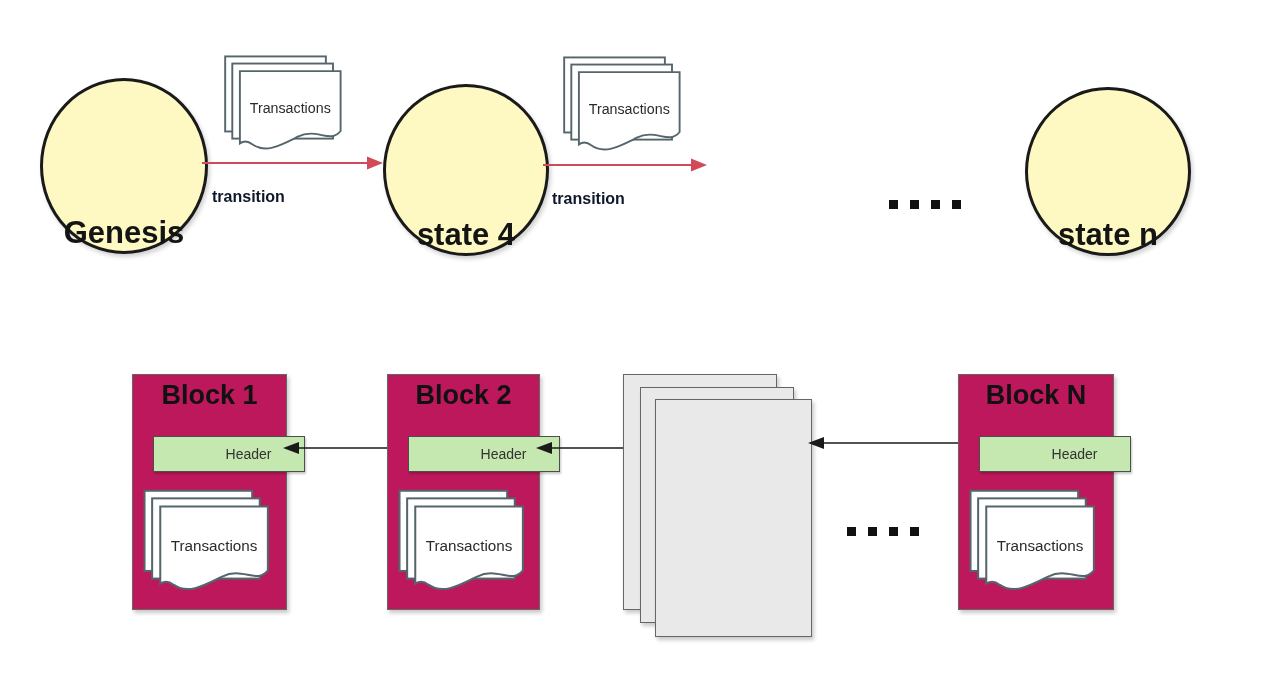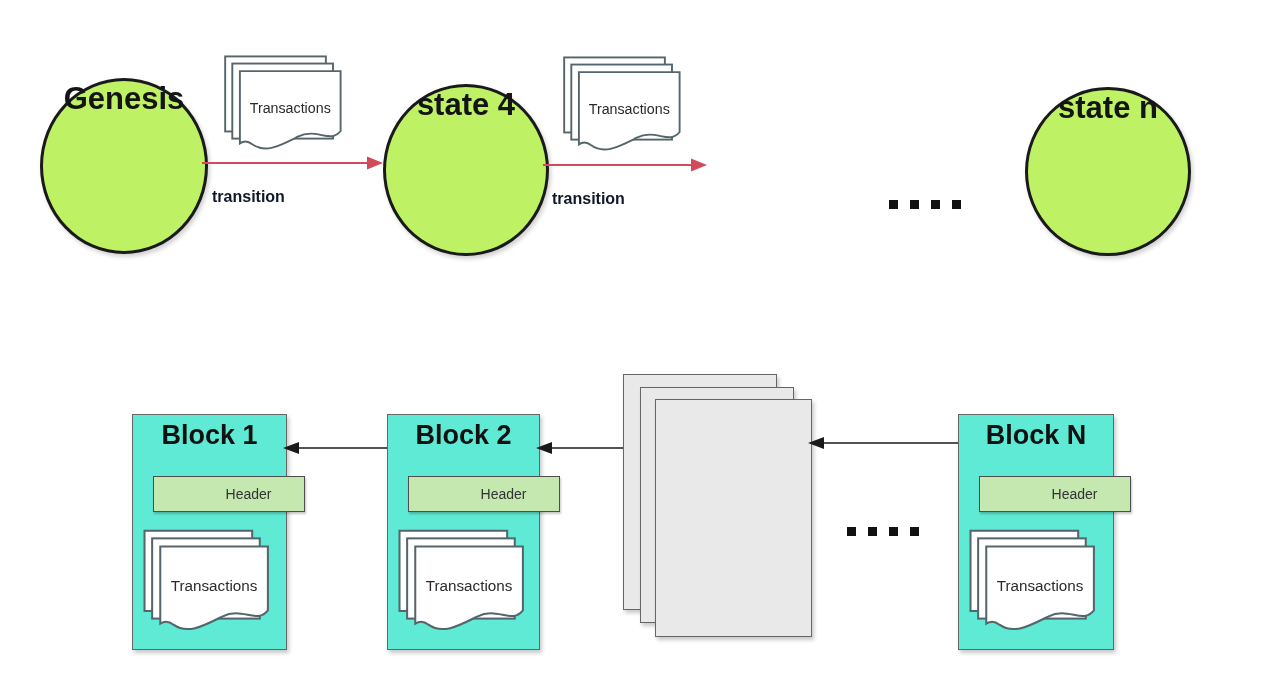--- a/index.html
+++ b/index.html
@@ -1,34 +1,34 @@
 <!DOCTYPE html>
 <html><head>
 <meta charset="utf-8">
 <style>
   html,body{margin:0;padding:0;background:#fff;}
   #canvas{position:relative;width:1262px;height:680px;background:#ffffff;
           font-family:"Liberation Sans",sans-serif;overflow:hidden;}
   .abs{position:absolute;}
   
-  .circle{position:absolute;border-radius:50%;background:#bef264;border:3px solid #1a1a1a;
-          display:flex;align-items:flex-start;justify-content:center;
+  .circle{position:absolute;border-radius:50%;background:#fef9c3;border:3px solid #1a1a1a;
+          display:flex;align-items:flex-end;justify-content:center;
           box-shadow:2px 3px 4px rgba(0,0,0,.18);}
   .circle-label{font-weight:bold;font-size:31px;color:#141414;white-space:nowrap;}
   
   .arrow-red line{stroke:#D14A5A;stroke-width:2;}
   .arrow-red polygon{fill:#D14A5A;}
   .transition-label{position:absolute;color:#0f172a;
                     font-weight:bold;font-size:16px;}
   
   .doc rect,.doc path{fill:#ffffff;stroke:#54666C;stroke-width:2;}
   .doc text{fill:#2a2a2a;font-size:15px;font-family:"Liberation Sans",sans-serif;text-anchor:middle;}
   
-  .block{position:absolute;background:#5eead4;border:1.5px solid #666666;
-         box-shadow:2px 3px 4px rgba(0,0,0,.22);margin-top:40px;}
+  .block{position:absolute;background:#be185d;border:1.5px solid #666666;
+         box-shadow:2px 3px 4px rgba(0,0,0,.22);}
   .block-title{margin-top:5px;text-align:center;font-weight:bold;font-size:27px;color:#111;}
   .header-box{position:absolute;left:20px;top:61px;width:111px;height:34px;background:#C5E7B0;
               border:1.4px solid #4d4d4d;display:flex;align-items:center;justify-content:center;
               font-size:14px;color:#333;box-shadow:1px 2px 2px rgba(0,0,0,.22);padding-left:39px;}
   .doc-svg{position:absolute;left:10px;top:112px;}
   
   .page{position:absolute;background:#E9E9E9;border:1.5px solid #666666;
         box-shadow:2px 3px 4px rgba(0,0,0,.22);}
   
   .arrow-black line{stroke:#1a1a1a;stroke-width:1.6;}

